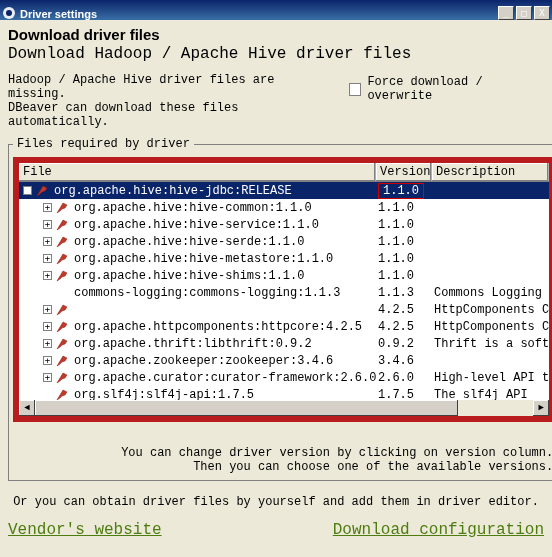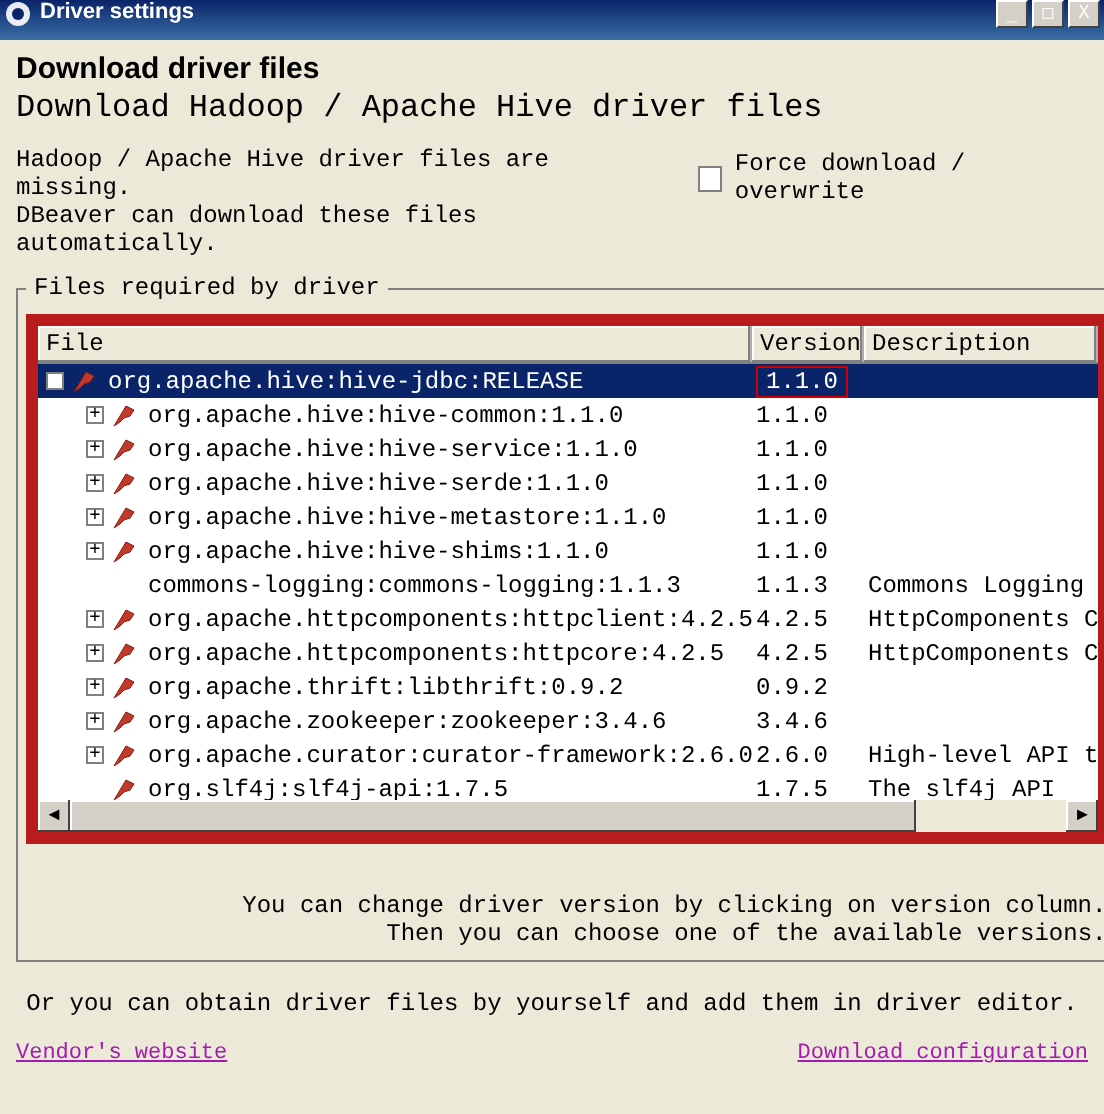--- a/index.html
+++ b/index.html
@@ -9,21 +9,21 @@
   background: #ece9d8;
   width: 552px;
   height: 557px;
   overflow: hidden;
 }
 .titlebar {
   background: linear-gradient(#0a246a, #3a6ea5);
   color: #fff;
   height: 20px;
   display: flex;
-  align-items: flex-start;
+  align-items: flex-end;
   padding: 0 2px;
 }
 .titlebar .icon {
   width: 14px; height: 14px;
   margin-right: 4px;
   display: inline-flex;
   align-items: center;
   justify-content: center;
 }
 .titlebar .title { flex: 1; font-weight: bold; font-size: 11px; }
@@ -150,22 +150,22 @@
   margin-top: 14px;
   text-align: center;
 }
 .links {
   display: flex;
   justify-content: space-between;
   margin-top: 12px;
 }
 .link {
   font-family: "Courier New", monospace;
-  font-size: 11px;
-  color: #a21caf;
+  font-size: 16px;
+  color: #4d7c0f;
   text-decoration: underline;
   cursor: pointer;
 }
 </style>
 </head>
 <body>
 
 <div class="titlebar">
   <span class="icon">
     <svg width="14" height="14" viewBox="0 0 14 14">
@@ -293,21 +293,20 @@
             <div class="cell desc">Commons Logging</div>
           </div>
           <div class="grow">
             <div class="cell file">
               <div class="expander" style="--indent: 24px;">+</div>
               <span class="feather">
                 <svg width="14" height="12" viewBox="0 0 14 12">
                   <path d="M1 11 L7 1 L11 3 L9 6 L6 7 L4 9 Z" fill="#c0392b" stroke="#8b1a0f" stroke-width="0.5"></path>
                 </svg>
               </span>
-              <span>org.apache.httpcomponents:httpclient:4.2.5</span>
             </div>
             <div class="cell ver">4.2.5</div>
             <div class="cell desc">HttpComponents C</div>
           </div>
           <div class="grow">
             <div class="cell file">
               <div class="expander" style="--indent: 24px;">+</div>
               <span class="feather">
                 <svg width="14" height="12" viewBox="0 0 14 12">
                   <path d="M1 11 L7 1 L11 3 L9 6 L6 7 L4 9 Z" fill="#c0392b" stroke="#8b1a0f" stroke-width="0.5"></path>
@@ -322,20 +321,21 @@
             <div class="cell file">
               <div class="expander" style="--indent: 24px;">+</div>
               <span class="feather">
                 <svg width="14" height="12" viewBox="0 0 14 12">
                   <path d="M1 11 L7 1 L11 3 L9 6 L6 7 L4 9 Z" fill="#c0392b" stroke="#8b1a0f" stroke-width="0.5"></path>
                 </svg>
               </span>
               <span>org.apache.thrift:libthrift:0.9.2</span>
             </div>
             <div class="cell ver">0.9.2</div>
+            <div class="cell desc">Thrift is a soft</div>
           </div>
           <div class="grow">
             <div class="cell file">
               <div class="expander" style="--indent: 24px;">+</div>
               <span class="feather">
                 <svg width="14" height="12" viewBox="0 0 14 12">
                   <path d="M1 11 L7 1 L11 3 L9 6 L6 7 L4 9 Z" fill="#c0392b" stroke="#8b1a0f" stroke-width="0.5"></path>
                 </svg>
               </span>
               <span>org.apache.zookeeper:zookeeper:3.4.6</span>

